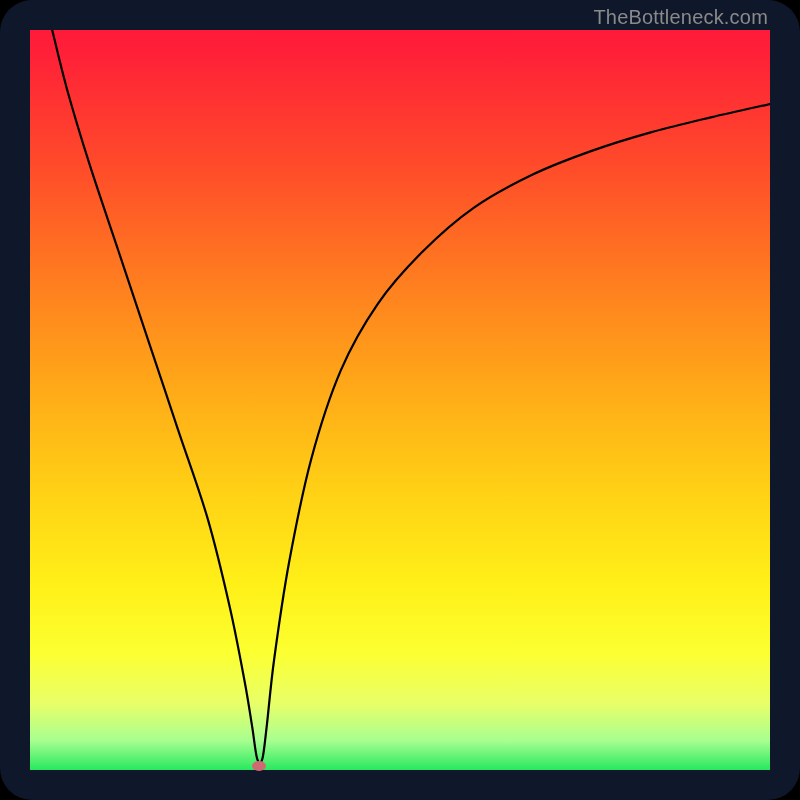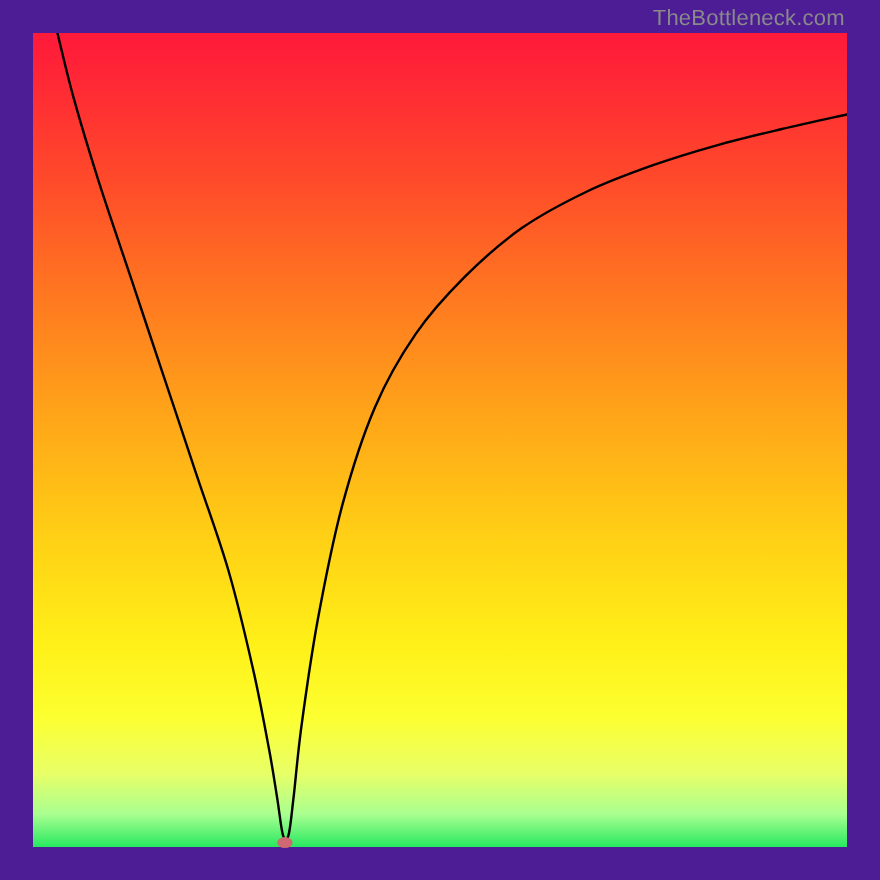--- a/index.html
+++ b/index.html
@@ -9,21 +9,22 @@
     background: #000;
     position: relative;
     font-family: Arial, sans-serif;
     overflow: hidden;
   }
   .frame {
     position: absolute;
     top: 0; left: 0;
     width: 800px;
     height: 800px;
-    background: #4c1d95;
+    background: #0f172a;
+    border-radius: 32px;
   }
   .plot-area {
     position: absolute;
     top: 30px;
     left: 30px;
     width: 740px;
     height: 740px;
     background: linear-gradient(to bottom,
       #ff1a3a 0%,
       #ff2038 3%,

